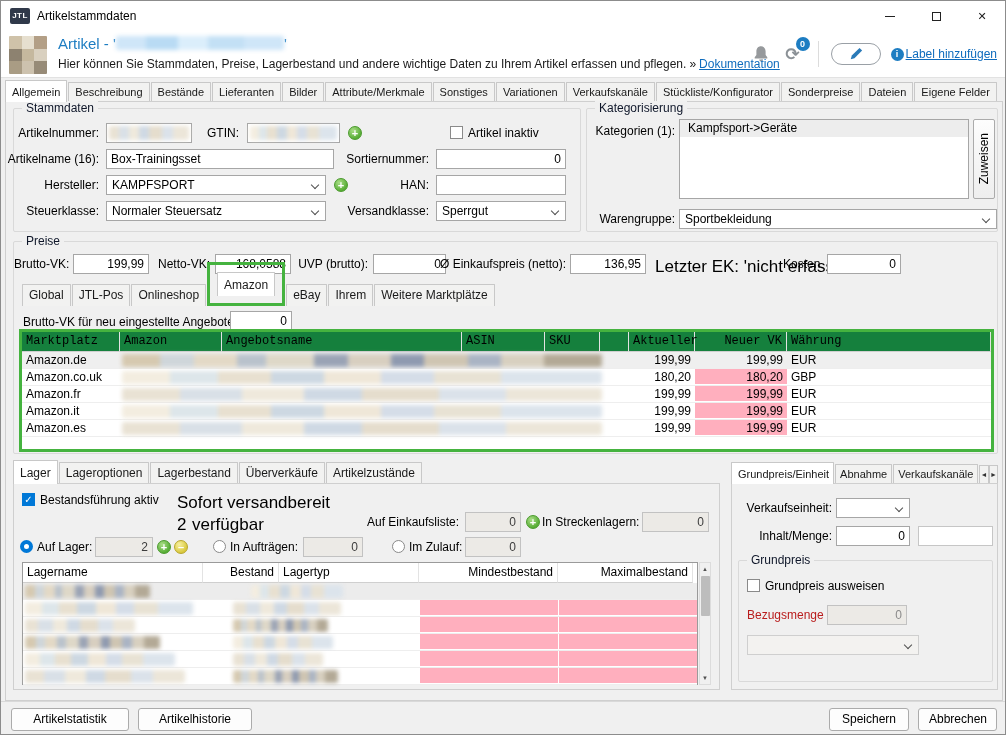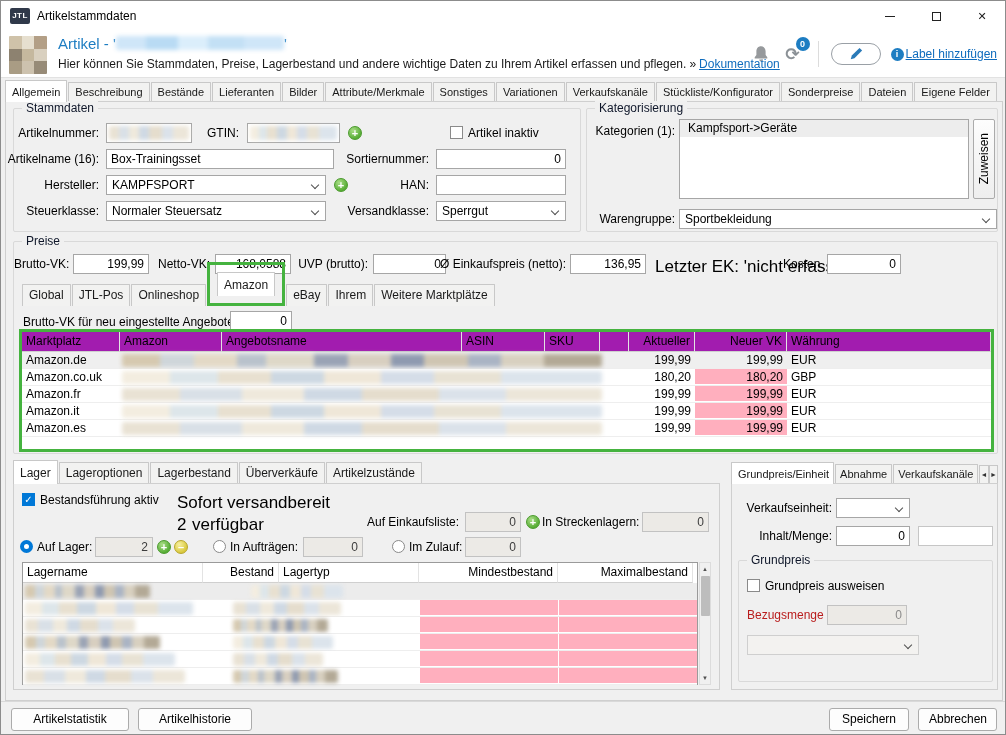--- a/index.html
+++ b/index.html
@@ -68,21 +68,21 @@
   .stext { position:absolute; font-size:17px; white-space:nowrap; color:#000; }
 
   
   .mzA { background:linear-gradient(90deg,#d6c9b0 0 8%,#cfd6da 8% 15%,#e3d9c6 15% 24%,#b9c2cc 24% 30%,#ded8c8 30% 40%,#9aa3b5 40% 47%,#d8cfc0 47% 56%,#8f9ab0 56% 63%,#cfc5b2 63% 72%,#aab4c4 72% 79%,#d8d0c0 79% 88%,#b3a996 88%); filter:blur(2px); border-radius:2px; }
   .mzB { background:linear-gradient(90deg,#f3ede0 0 10%,#dde6ea 10% 20%,#e8e0d0 20% 31%,#cdd8e2 31% 42%,#efe7d8 42% 54%,#d5dde8 54% 65%,#e8e2d4 65% 79%,#dce4ec 79%); filter:blur(2px); border-radius:2px; }
   .mzC { background:linear-gradient(90deg,#e9e2d4 0 12%,#d9e0e7 12% 25%,#efe9dc 25% 38%,#cfd9e4 38% 50%,#e5ddcd 50% 66%,#dbe2ea 66% 80%,#ece6d9 80%); filter:blur(2px); border-radius:2px; }
   .blur-field { position:absolute; left:2px; right:2px; top:2px; bottom:2px; }
 
   
   .green-frame { position:absolute; border:3px solid #45b33f; background:#fff; }
-  .mk-head { display:flex; height:20px; background:#a21caf; }
+  .mk-head { display:flex; height:20px; background:#15803d;font-family:Liberation Mono, monospace; }
   .mk-head > div { border-right:1px solid #e3e3e3; border-bottom:1px solid #cfcfcf; padding:0 4px; line-height:19px; font-size:12px; }
   .mk-row { position:relative; display:flex; height:17px; border-bottom:1px solid #eeeeee; background:#fff; }
   .mk-row.sel { background:#efefef; }
   .mk-row > div { padding:0 4px; line-height:16px; font-size:12px; }
   .c-mp{width:98px;} .c-acc{width:102px;} .c-ang{width:240px;} .c-asin{width:83px;} .c-sku{width:55px;} .c-sp{width:29px;}
   .c-akt{width:66px;text-align:right;} .c-neu{width:92px;text-align:right;} .c-cur{flex:1;}
   .c-blur{width:509px; position:relative;}
   .c-blur .strip{position:absolute; left:2px; top:2px; height:13px; width:480px;}
   .c-neu.pink{background:#ffafbe; border-bottom:1px solid #fff;}
 

